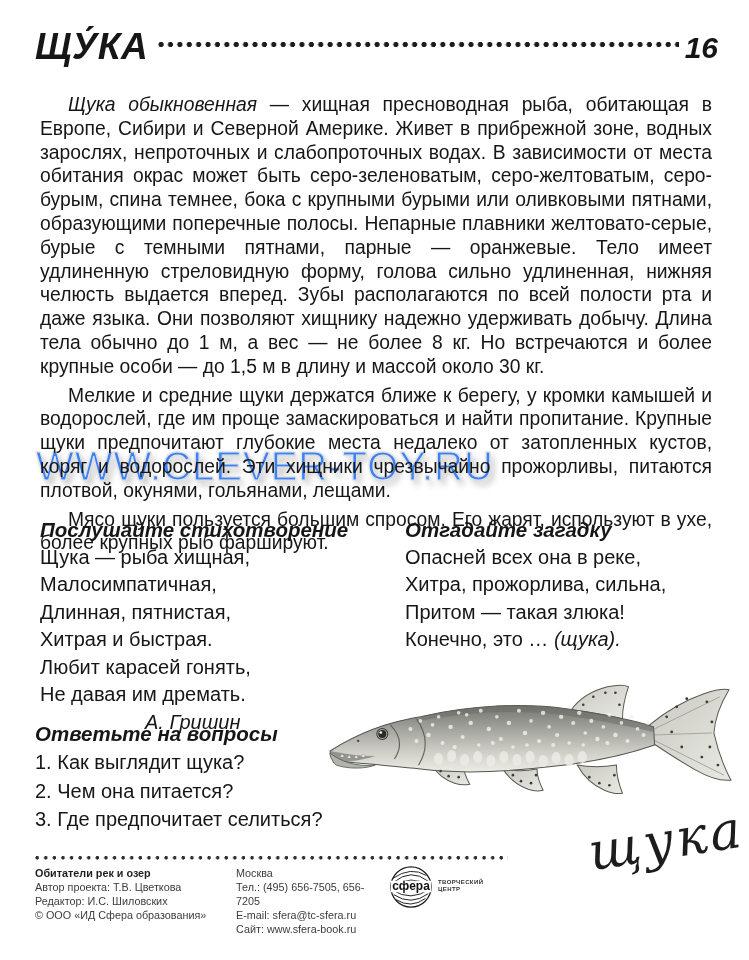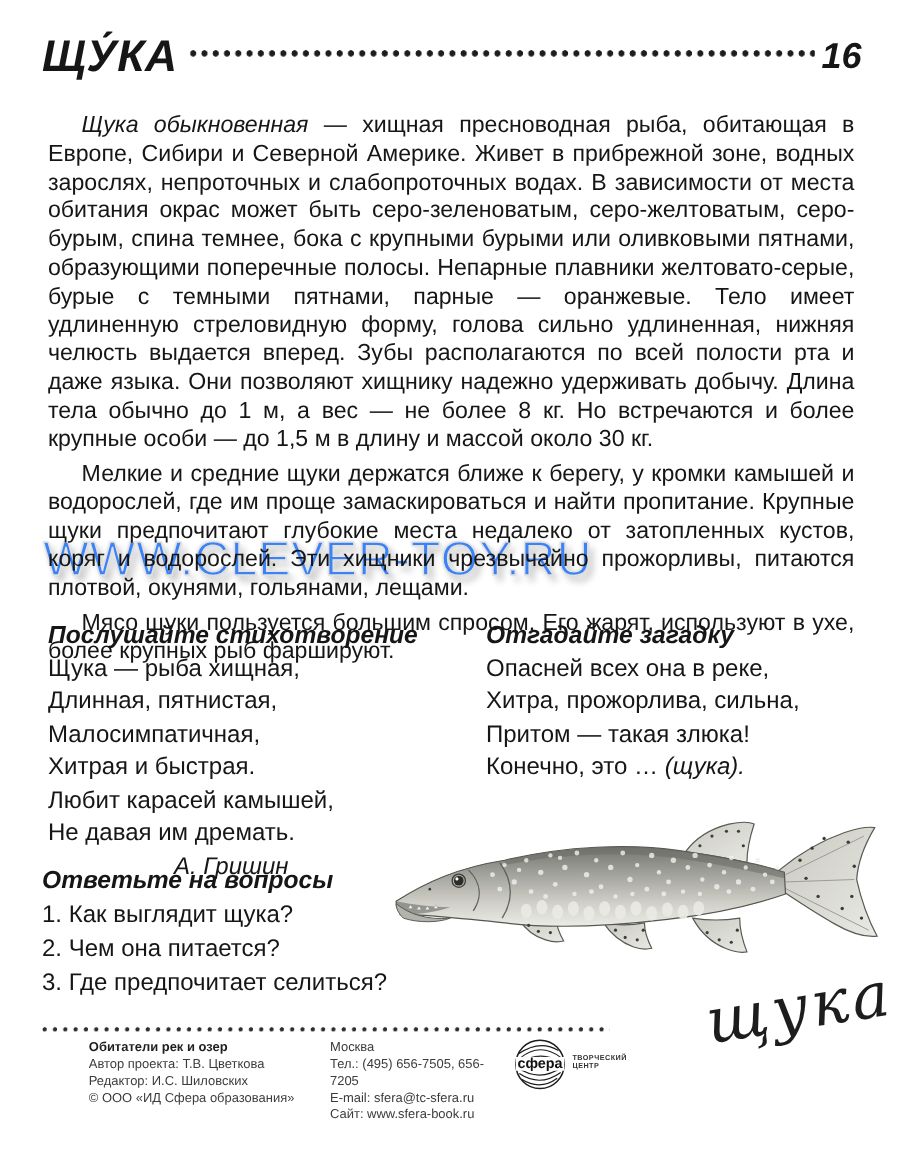--- a/index.html
+++ b/index.html
@@ -42,21 +42,21 @@
   
   .signature{position:absolute;left:588px;top:810px;width:160px;z-index:2;
     font-family:"DejaVu Serif",serif;font-style:italic;font-size:52px;
     letter-spacing:3px;color:#1d1d1d;transform:rotate(-9deg);}
   
   .sep{position:absolute;left:35px;top:855px;width:473px;height:6px;
     background-image:radial-gradient(circle at 2.2px 2.8px,#2e2e2e 1.6px,rgba(0,0,0,0) 2.0px);
     background-size:8.6px 6px;background-repeat:repeat-x;}
   .footer{position:absolute;left:35px;top:867px;display:flex;
     font-size:10.8px;line-height:13.9px;color:#3c3c3c;z-index:2;}
-  .f-col1{width:181px;margin-left:39px;}
+  .f-col1{width:181px;}
   .f-col2{width:152px;margin-left:20px;}
   .f-title{font-weight:bold;color:#1f1f1f;}
   .logo-wrap{display:flex;}
   .logo{width:46px;height:46px;margin-top:-3px;}
   .tagline{font-size:6px;line-height:7px;letter-spacing:0.4px;color:#333;
     margin:12px 0 0 4px;text-transform:uppercase;font-weight:bold;}
 </style>
 </head>
 <body>
 
@@ -71,24 +71,24 @@
 <div class="bodytext">
   <p><span class="ital">Щука обыкновенная</span><span> — хищная пресноводная рыба, обитающая в Европе, Сибири и Северной Америке. Живет в прибрежной зоне, водных зарослях, непроточных и слабопроточных водах. В зависимости от места обитания окрас может быть серо-зеленоватым, серо-желтоватым, серо-бурым, спина темнее, бока с крупными бурыми или оливковыми пятнами, образующими поперечные полосы. Непарные плавники желтовато-серые, бурые с темными пятнами, парные — оранжевые. Тело имеет удлиненную стреловидную форму, голова сильно удлиненная, нижняя челюсть выдается вперед. Зубы располагаются по всей полости рта и даже языка. Они позволяют хищнику надежно удерживать добычу. Длина тела обычно до 1 м, а вес — не более 8 кг. Но встречаются и более крупные особи — до 1,5 м в длину и массой около 30 кг.</span></p>
   <p>Мелкие и средние щуки держатся ближе к берегу, у кромки камышей и водорослей, где им проще замаскироваться и найти пропитание. Крупные щуки предпочитают глубокие места недалеко от затопленных кустов, коряг и водорослей. Эти хищники чрезвычайно прожорливы, питаются плотвой, окунями, гольянами, лещами.</p>
   <p>Мясо щуки пользуется большим спросом. Его жарят, используют в ухе, более крупных рыб фаршируют.</p>
 </div>
 
 <div class="cols">
   <div class="col-poem">
     <div class="sec-head">Послушайте стихотворение</div>
     <div class="line">Щука — рыба хищная,</div>
+    <div class="line">Малосимпатичная,</div>
     <div class="line">Длинная, пятнистая,</div>
-    <div class="line">Малосимпатичная,</div>
     <div class="line">Хитрая и быстрая.</div>
-    <div class="line">Любит карасей камышей,</div>
+    <div class="line">Любит карасей гонять,</div>
     <div class="line">Не давая им дремать.</div>
     <div class="line poem-author">А. Гришин</div>
   </div>
   <div class="col-riddle">
     <div class="sec-head">Отгадайте загадку</div>
     <div class="line">Опасней всех она в реке,</div>
     <div class="line">Хитра, прожорлива, сильна,</div>
     <div class="line">Притом — такая злюка!</div>
     <div class="line"><span>Конечно, это … </span><span class="ital">(щука).</span></div>
   </div>

